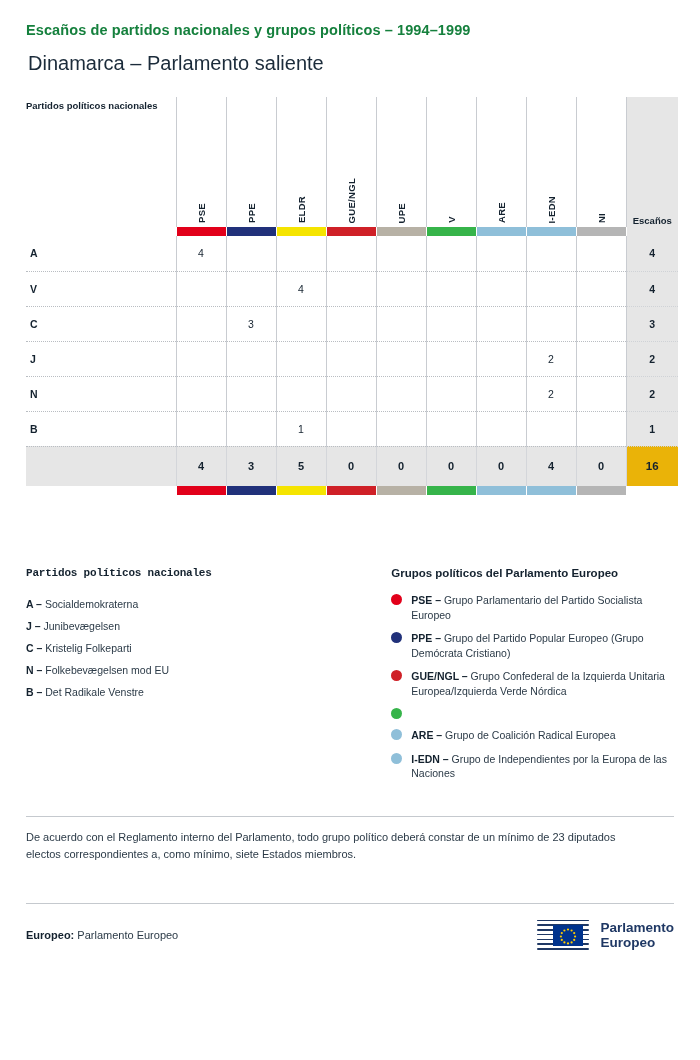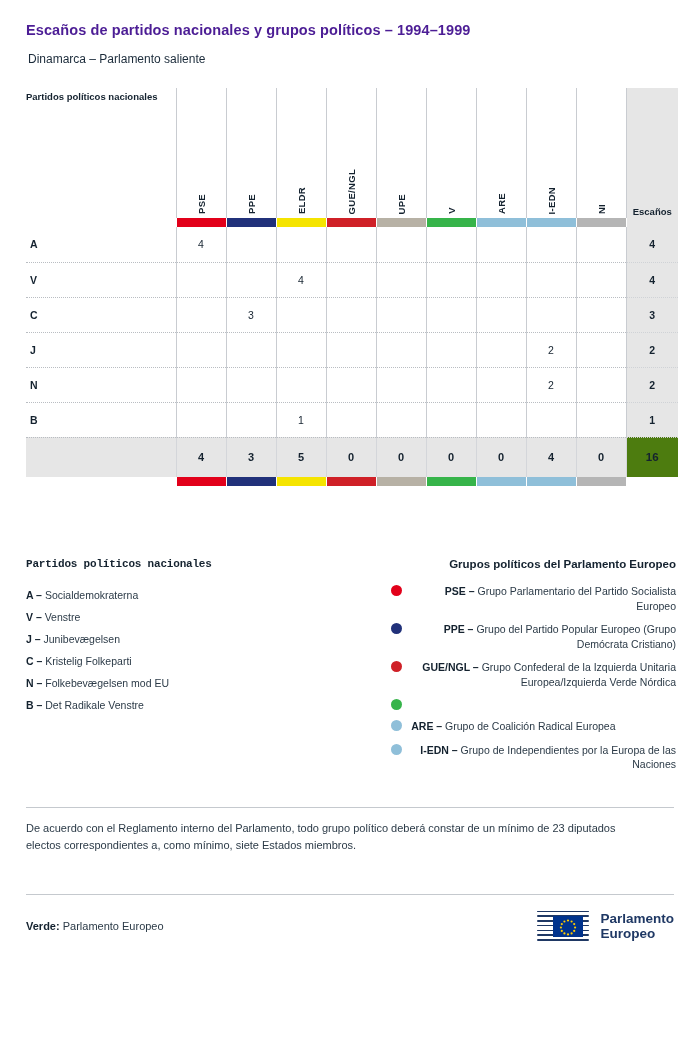--- a/index.html
+++ b/index.html
@@ -11,26 +11,26 @@
     font-family: "Liberation Sans", sans-serif;
     color: #1b2b3a;
     position: relative;
     overflow: hidden;
   }
   .page { padding: 18px 24px 0 24px; }
 
   .title {
     font-size: 14.5px;
     font-weight: bold;
-    color: #4c1d95;
+    color: #15803d;
     letter-spacing: 0.1px;
     margin: 4px 0 0 2px;
   }
   .subtitle {
-    font-size: 12px;
+    font-size: 20px;
     font-weight: normal;
     color: #1b2b3a;
     margin: 14px 0 0 4px;
   }
 
   
   .tbl-wrap { margin-top: 22px; margin-left: 2px; }
   table.seats {
     border-collapse: collapse;
     width: 652px;
@@ -110,30 +110,30 @@
   tr.sum td {
     height: 40px;
     background: #e6e6e6;
     font-weight: bold;
     font-size: 11px;
     text-align: center;
     color: #14222f;
   }
   tr.sum td.party { background: #e6e6e6; }
   tr.sum td.cell { border-left: 1px solid #d4d6da; border-right: 1px solid #d4d6da; }
-  tr.sum td.tot { background: #4d7c0f; font-size: 11.5px; }
+  tr.sum td.tot { background: #eab308; font-size: 11.5px; }
 
   
   .legend {
     display: flex;
     margin-top: 72px;
     padding-left: 2px;
   }
   .legend-col-left { width: 372px; }
-  .legend-col-right { width: 290px; text-align: right; }
+  .legend-col-right { width: 290px; }
   .legend-title {
     font-size: 11.5px;
     font-weight: bold;
     color: #14222f;
     margin-bottom: 14px;
   }
   .legend-title.mono { font-family: "Liberation Mono", monospace; font-size:11px; letter-spacing:-0.2px;}
   .nat-item {
     font-size: 10.5px;
     line-height: 22px;
@@ -365,24 +365,20 @@
   </div>
 
   <div class="legend">
     <div class="legend-col-left">
       <div class="legend-title mono">Partidos políticos nacionales</div>
       <div class="nat-item">
         <b>A –</b>
         <span>Socialdemokraterna</span>
       </div>
       <div class="nat-item">
-        <b>V –</b>
-        <span>Venstre</span>
-      </div>
-      <div class="nat-item">
         <b>J –</b>
         <span>Junibevægelsen</span>
       </div>
       <div class="nat-item">
         <b>C –</b>
         <span>Kristelig Folkeparti</span>
       </div>
       <div class="nat-item">
         <b>N –</b>
         <span>Folkebevægelsen mod EU</span>
@@ -421,21 +417,21 @@
       </div>
     </div>
   </div>
 
   <hr class="rule">
   <div class="note">De acuerdo con el Reglamento interno del Parlamento, todo grupo político deberá constar de un mínimo de 23 diputados electos correspondientes a, como mínimo, siete Estados miembros.</div>
 
   <hr class="rule2">
   <div class="footer-row">
     <div class="source">
-      <b>Verde:</b>
+      <b>Europeo:</b>
       <span>Parlamento Europeo</span>
     </div>
     <div class="logo">
       <div class="logo-mark">
         <div class="stripes">
           <i></i>
             <i></i>
             <i></i>
             <i></i>
             <i></i>

